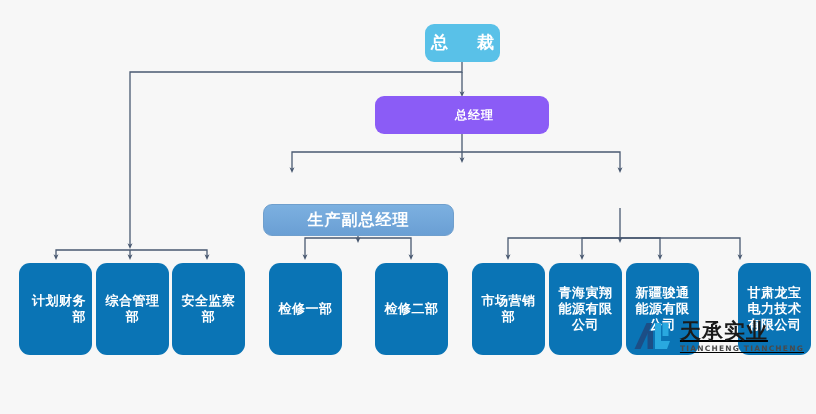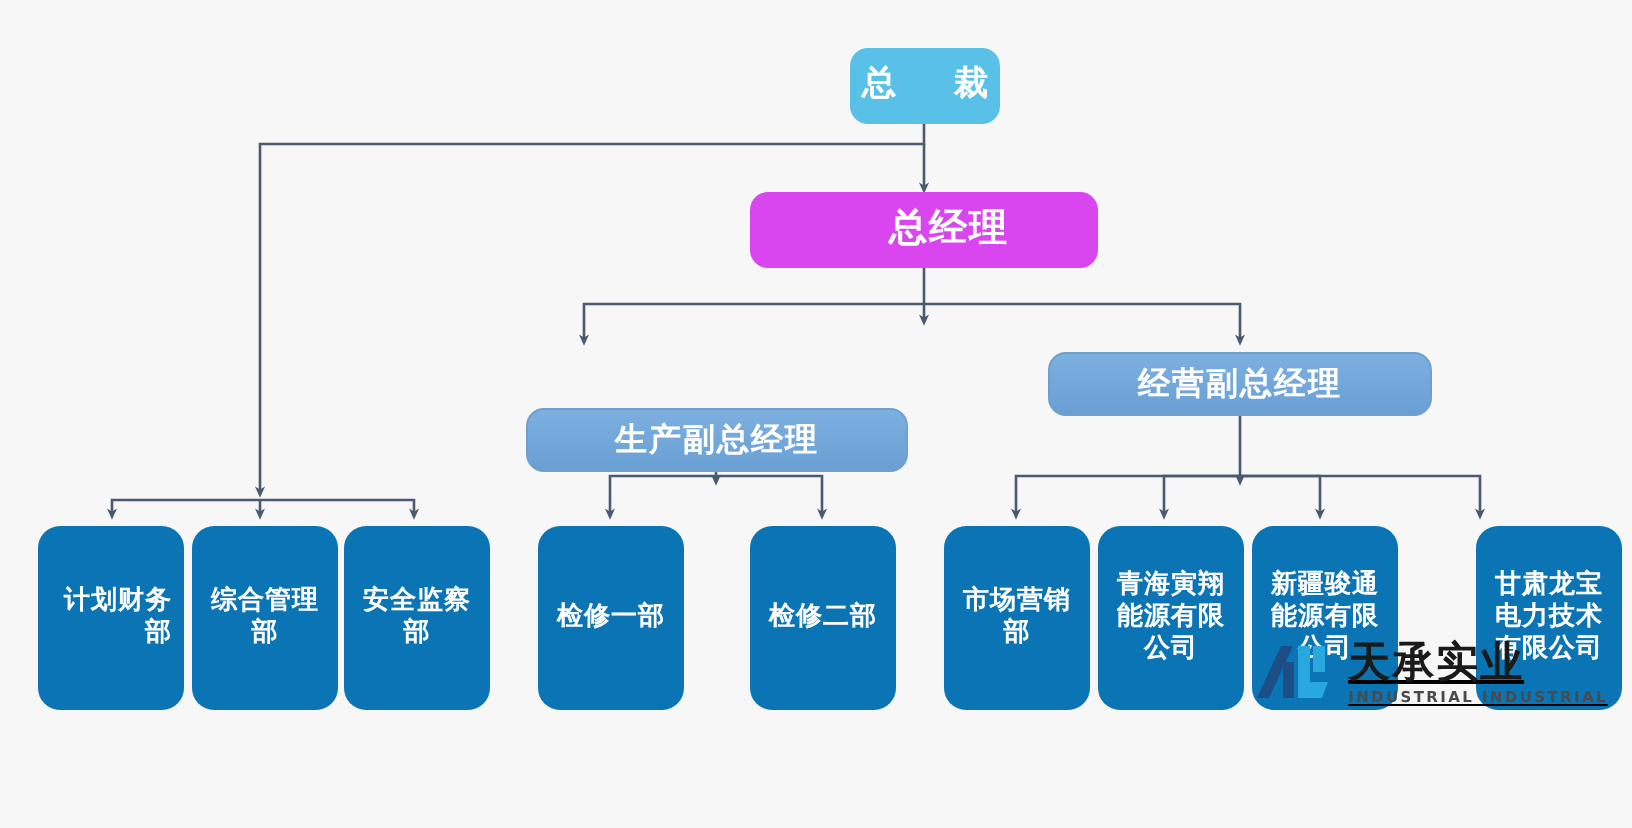--- a/index.html
+++ b/index.html
@@ -43,23 +43,23 @@
   
   .node.level-president {
     background: #59c1e8;
     border-radius: 9px;
     font-size: 17px;
     letter-spacing: 6px;
     text-indent: 6px;
   }
   
   .node.level-gm {
-    background: #d946ef;
+    background: #8b5cf6;
     border-radius: 9px;
-    font-size: 19px;
+    font-size: 12px;
     letter-spacing: 1px;
     padding-left: 25px;
   }
   
   .node.level-deputy {
     background: linear-gradient(180deg, #7cb0e0 0%, #6a9fd4 100%);
     border: 1px solid #6f9fcd;
     border-radius: 9px;
     font-size: 16px;
     letter-spacing: 1px;
@@ -152,23 +152,20 @@
   <div class="node level-president" style="left:425px; top:24px; width:75px; height:38px;">
     <span class="node-label">总　裁</span>
   </div>
 
   <div class="node level-gm" style="left:375px; top:96px; width:174px; height:38px;">
     <span class="node-label">总经理</span>
   </div>
 
   <div class="node level-deputy" style="left:263px; top:176px; width:191px; height:32px;margin-top:28px;">
     <span class="node-label">生产副总经理</span>
-  </div>
-  <div class="node level-deputy" style="left:524px; top:176px; width:192px; height:32px;">
-    <span class="node-label">经营副总经理</span>
   </div>
 
   <div class="node level-dept" style="left:19px; top:263px; width:73px; height:92px;text-align:right;">
     <span class="node-label">计划财务部</span>
   </div>
   <div class="node level-dept" style="left:96px; top:263px; width:73px; height:92px;">
     <span class="node-label">综合管理部</span>
   </div>
   <div class="node level-dept" style="left:172px; top:263px; width:73px; height:92px;">
     <span class="node-label">安全监察部</span>
@@ -196,17 +193,17 @@
 
   <div id="logo">
     <svg id="logo-mark" viewBox="0 0 40 30">
       <path d="M12.5,2 L18.5,2 L6.5,28 L0.5,28 Z" fill="#1c4e86"></path>
       <path d="M13.5,10 L19,10 L19,28 L13.5,28 Z" fill="#1c4e86"></path>
       <path d="M21,2 L27,2 L27,20 L36,20 L33,28 L21,28 Z" fill="#29a8df"></path>
       <path d="M28.5,2 L34.5,2 L34.5,15 L28.5,15 Z" fill="#29a8df"></path>
     </svg>
     <span id="logo-text">
       <span id="logo-cn">天承实业</span>
-      <span id="logo-en">INDUSTRIAL INDUSTRIAL</span>
+      <span id="logo-en">TIANCHENG TIANCHENG</span>
     </span>
   </div>
 
 </div>
 
 </body></html>

